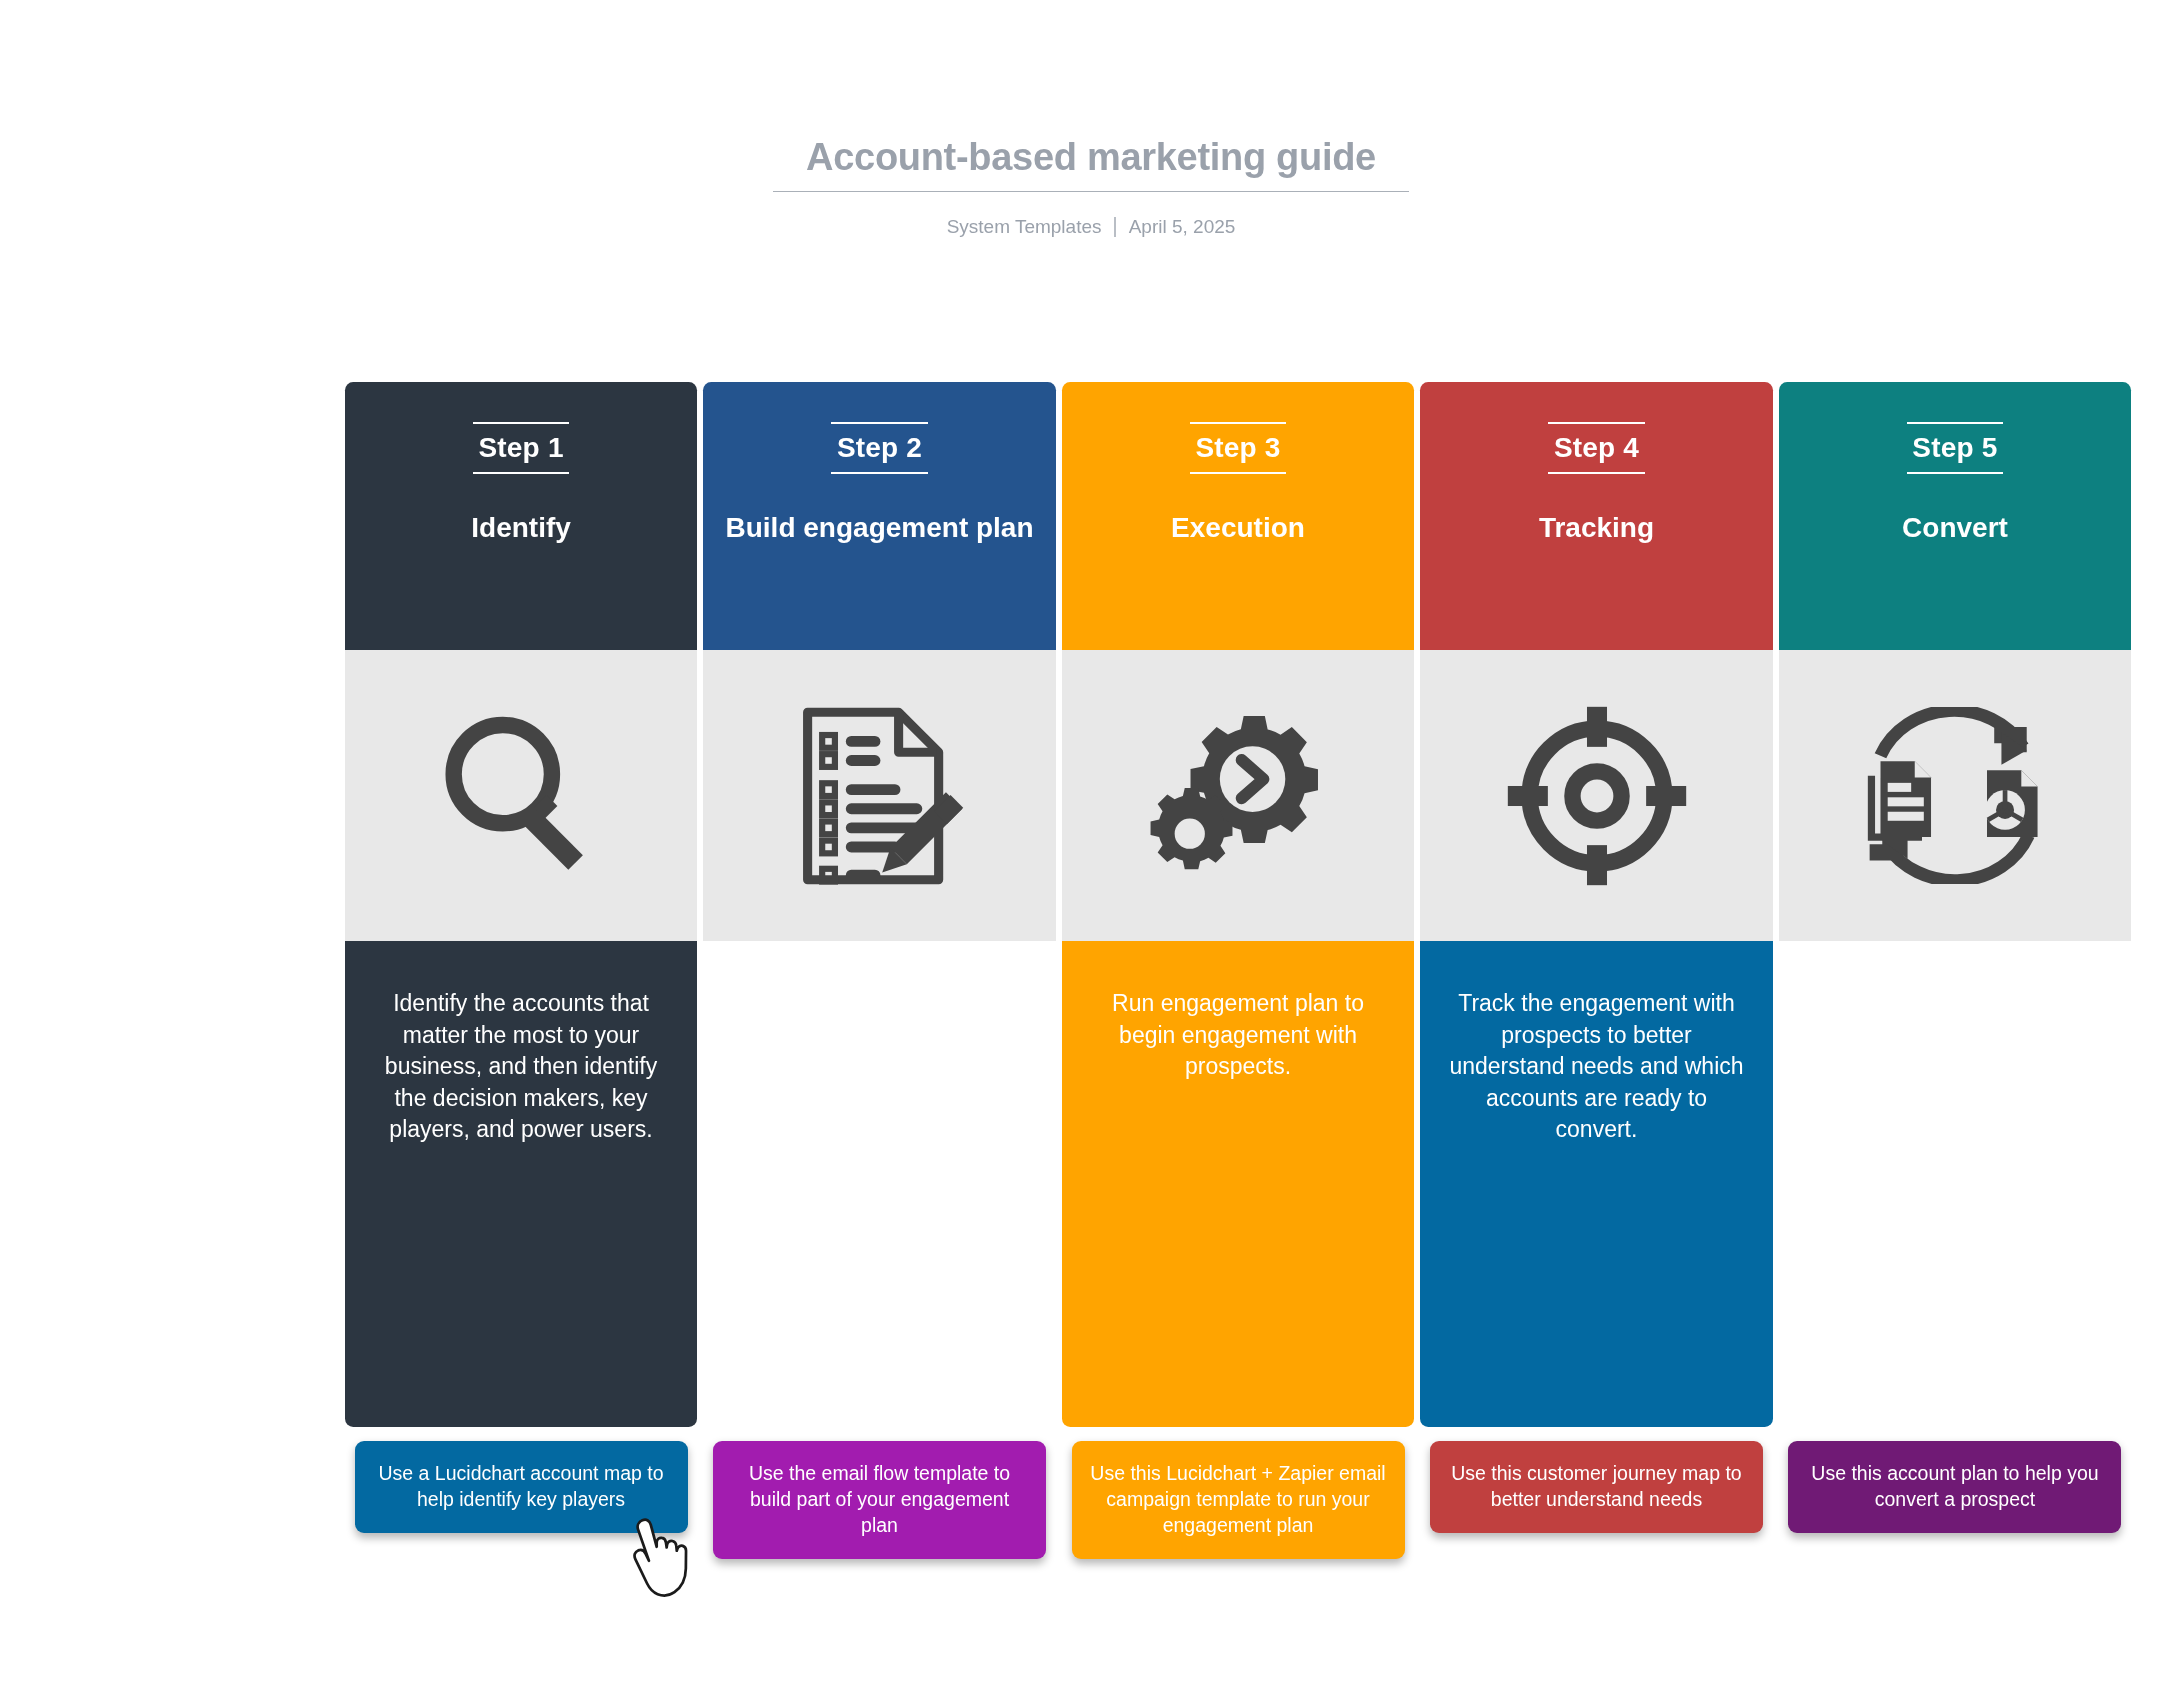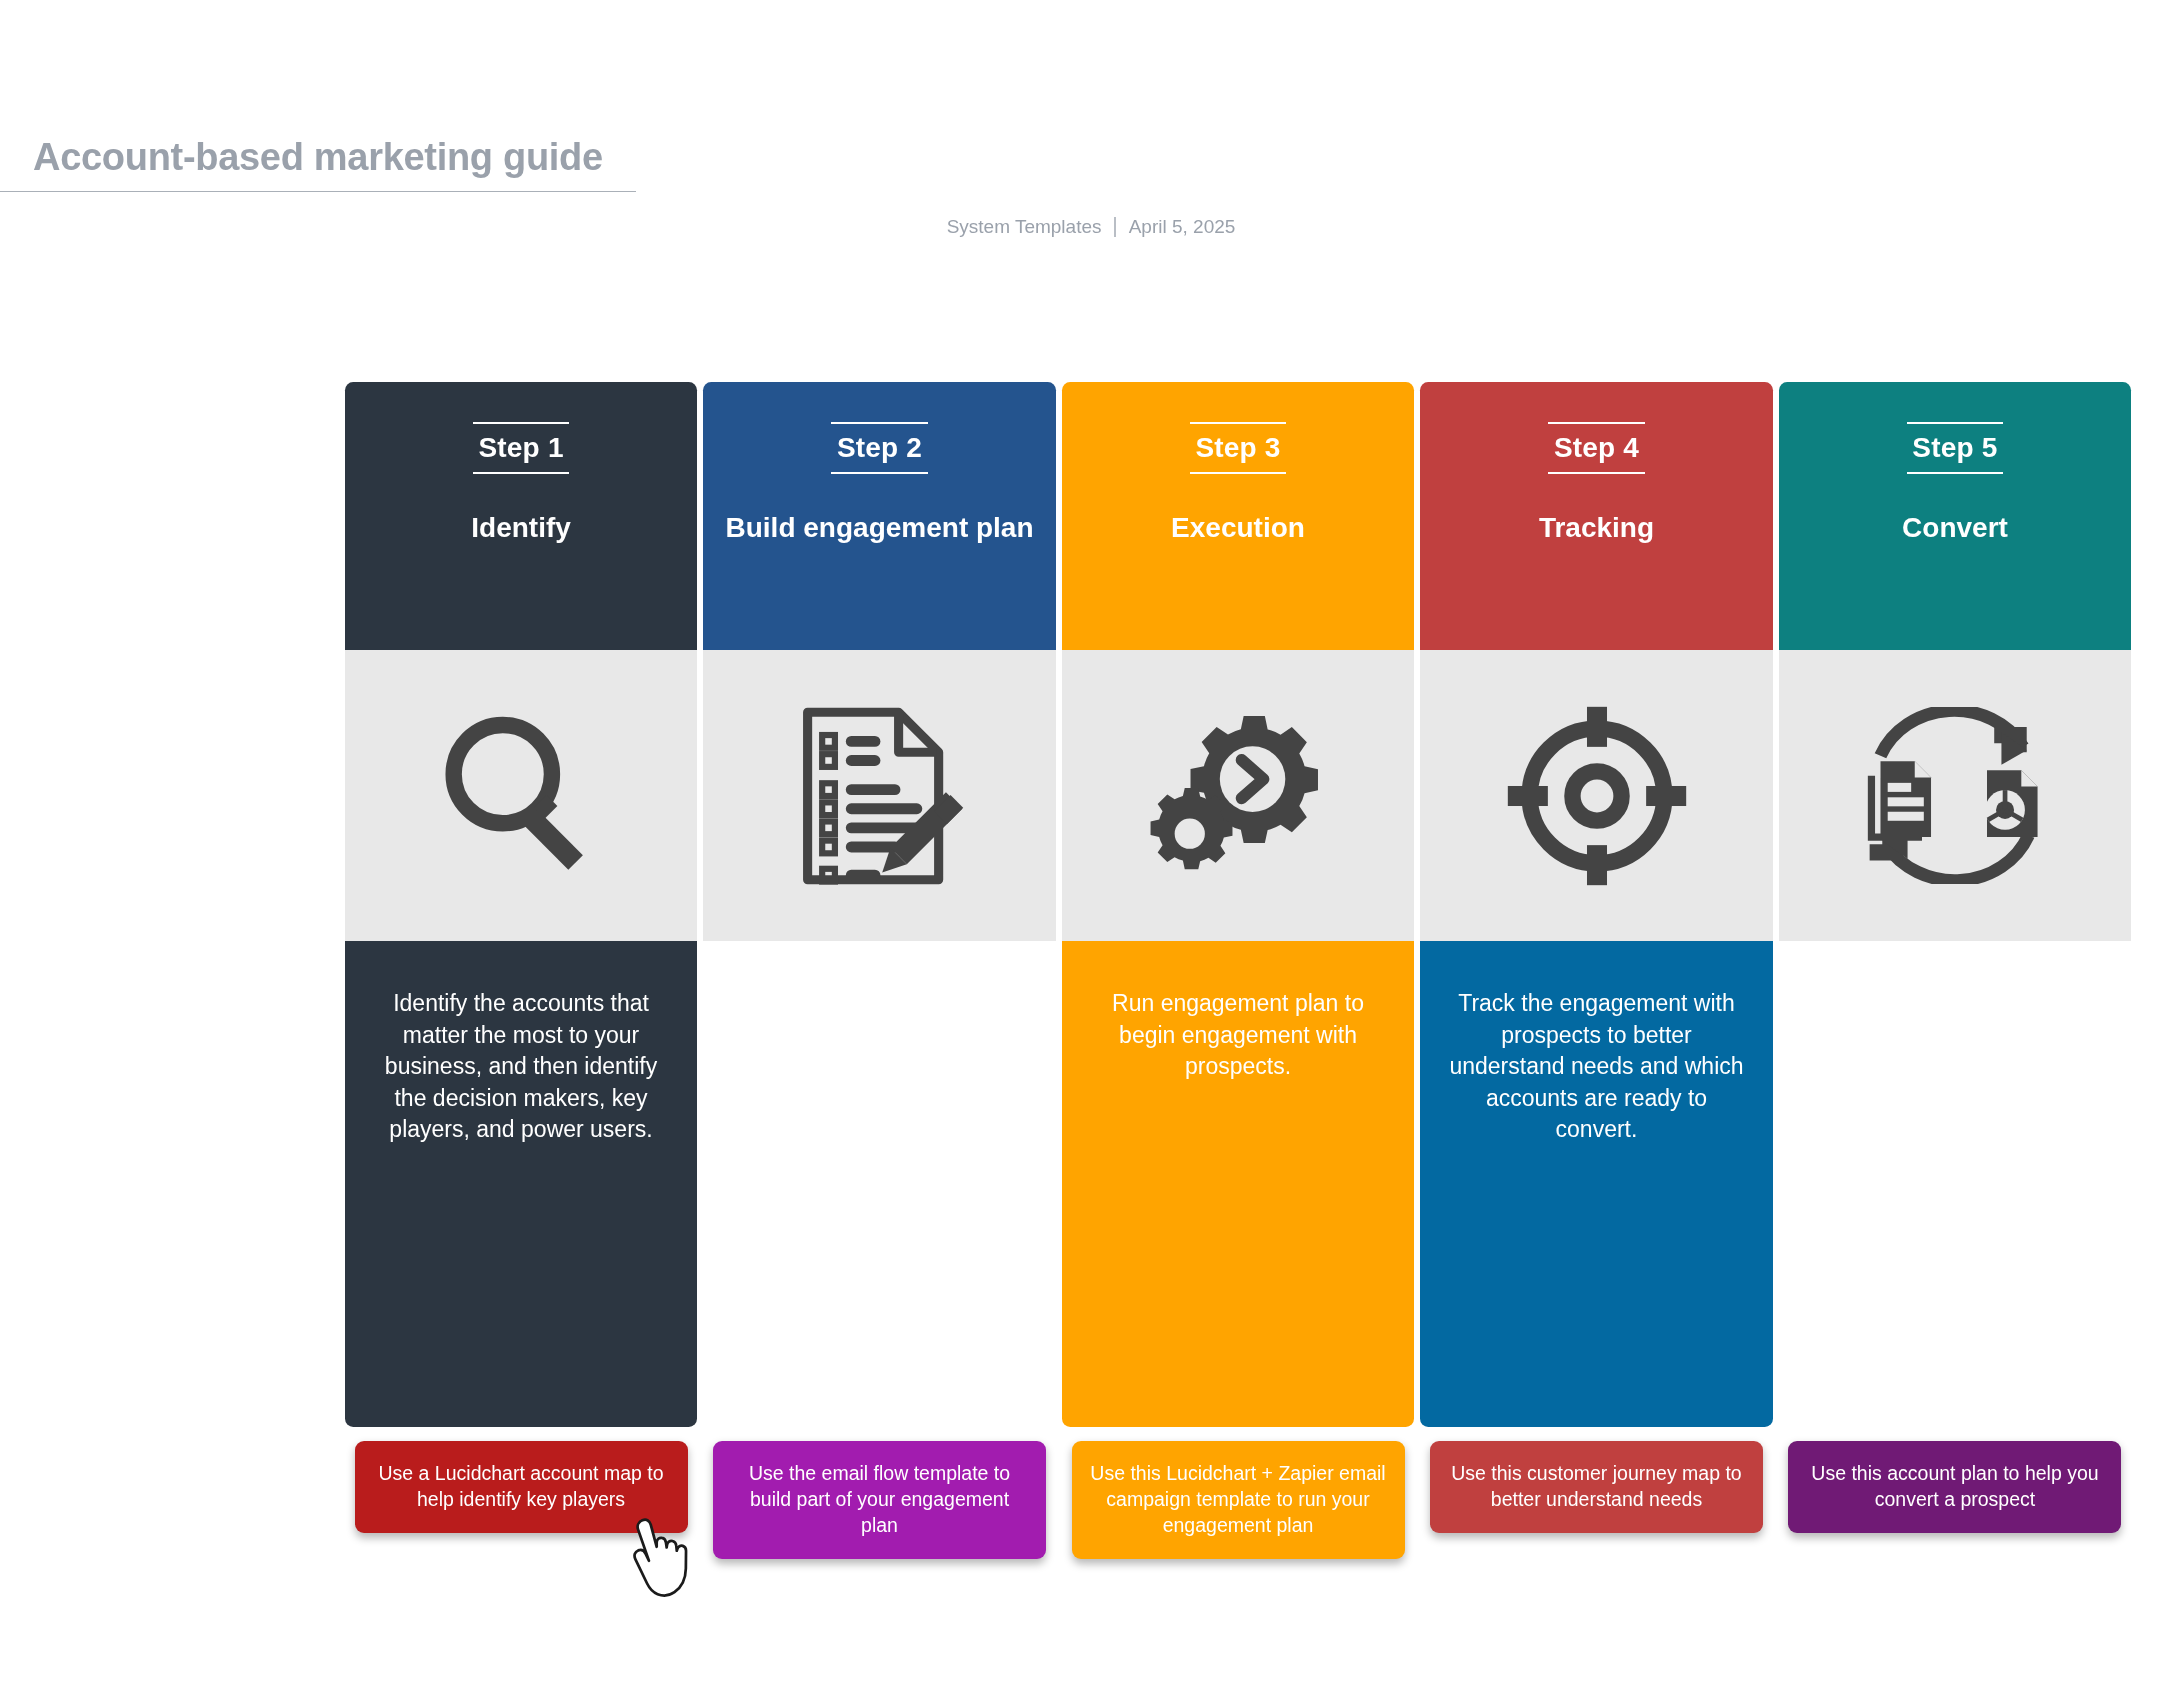--- a/index.html
+++ b/index.html
@@ -7,21 +7,21 @@
     width:2182px;height:1698px;
     background:#ffffff;
     font-family:"Liberation Sans", sans-serif;
     overflow:hidden;
     position:relative;
   }
 
   
   #doc-header{
     position:absolute;left:0;top:136px;width:2182px;
-    text-align:left;
+    text-align:center;
   }
   #doc-title{
     display:inline-block;
     font-size:38px;
     font-weight:bold;
     color:#9aa1ab;
     letter-spacing:-0.3px;
     padding:0 33px 11px 33px;
     border-bottom:1.8px solid #aab0b8;
     line-height:1.15;
@@ -290,21 +290,21 @@
           </g>
         </svg>
       </span>
     </div>
   </div>
 
 </div>
 
 <div id="callouts">
   <div class="callout-slot">
-    <div class="callout" style="background:#b91c1c">Use a Lucidchart account map to help identify key players</div>
+    <div class="callout" style="background:#0369a1">Use a Lucidchart account map to help identify key players</div>
   </div>
   <div class="callout-slot">
     <div class="callout" style="background:#a21caf">Use the email flow template to build part of your engagement plan</div>
   </div>
   <div class="callout-slot">
     <div class="callout" style="background:#ffa400">Use this Lucidchart + Zapier email campaign template to run your engagement plan</div>
   </div>
   <div class="callout-slot">
     <div class="callout" style="background:#c0403f">Use this customer journey map to better understand needs</div>
   </div>

